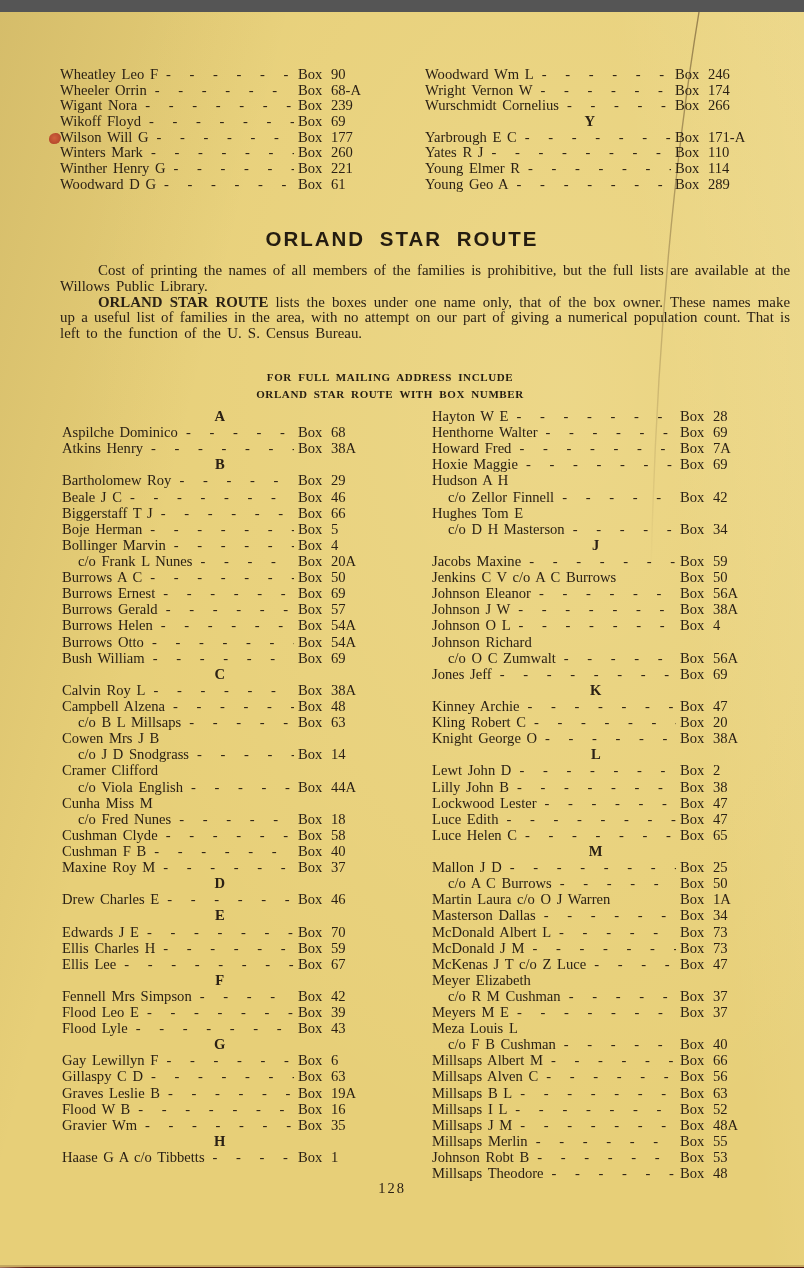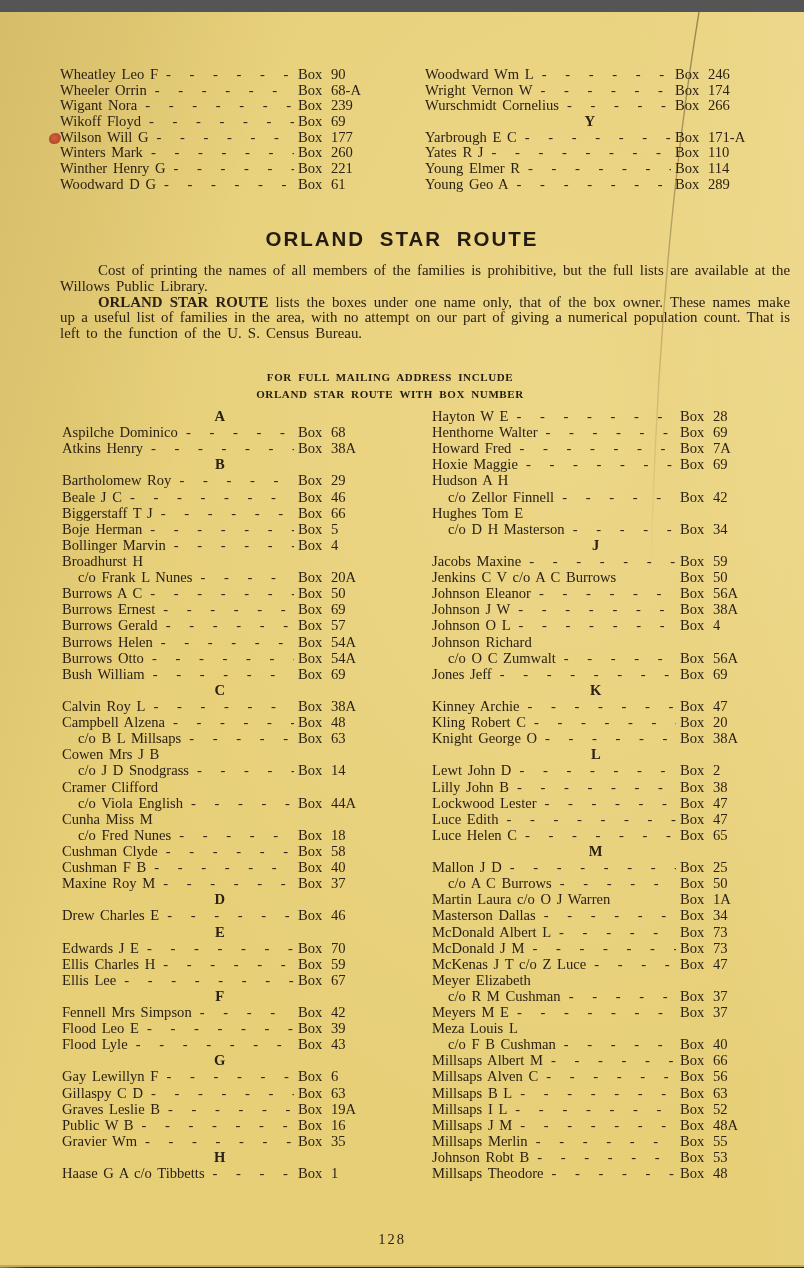--- a/index.html
+++ b/index.html
@@ -49,21 +49,21 @@
   .main-title{position:absolute;top:215px;left:0;right:0;text-align:center;
        font-family:"Liberation Sans", sans-serif;font-weight:bold;
        font-size:20.5px;letter-spacing:2px;word-spacing:7px;color:#241c10;}
   .intro{position:absolute;top:251px;left:60px;width:730px;
        font-size:14.9px;line-height:15.8px;text-align:justify;word-spacing:2.5px;}
   .intro p{margin:0;text-indent:38px;}
   .intro .lead{font-weight:bold;}
   .notice{position:absolute;top:357px;left:0;right:24px;text-align:center;
        font-weight:bold;font-size:11px;line-height:17.3px;
        letter-spacing:.6px;word-spacing:3px;color:#241c10;}
-  .page-num{position:absolute;top:1219px;left:0;right:20px;text-align:center;
+  .page-num{position:absolute;top:1168px;left:0;right:20px;text-align:center;
        font-size:14.5px;letter-spacing:2px;}
   
   .crease{position:absolute;top:0;left:0;pointer-events:none;}
   .bottom-rule{position:absolute;left:0;right:0;bottom:0;height:13px;
        background:linear-gradient(90deg,#a5765f 0px,#5d1c14 26px,#451010 120px,
                   #4c1310 55%, #521611 100%);}
   .bottom-rule::before{content:"";position:absolute;left:0;top:-2px;right:0;height:2px;
        background:rgba(90,50,25,.25);}
 </style>
 </head>
@@ -210,23 +210,20 @@
         <div class="row">
           <span class="nm">Boje Herman</span>
           <span class="leader">- - - - - - - - - - - - - - - -</span>
           <span class="bx">Box 5</span>
         </div>
         <div class="row">
           <span class="nm">Bollinger Marvin</span>
           <span class="leader">- - - - - - - - - - - - - - - -</span>
           <span class="bx">Box 4</span>
         </div>
-        <div class="row">
-          <span class="nm">Broadhurst H</span>
-        </div>
         <div class="row co">
           <span class="nm">c/o Frank L Nunes</span>
           <span class="leader">- - - - - - - - - - - - - - - -</span>
           <span class="bx">Box 20A</span>
         </div>
         <div class="row">
           <span class="nm">Burrows A C</span>
           <span class="leader">- - - - - - - - - - - - - - - -</span>
           <span class="bx">Box 50</span>
         </div>
@@ -358,21 +355,21 @@
           <span class="nm">Gillaspy C D</span>
           <span class="leader">- - - - - - - - - - - - - - - -</span>
           <span class="bx">Box 63</span>
         </div>
         <div class="row">
           <span class="nm">Graves Leslie B</span>
           <span class="leader">- - - - - - - - - - - - - - - -</span>
           <span class="bx">Box 19A</span>
         </div>
         <div class="row">
-          <span class="nm">Public W B</span>
+          <span class="nm">Flood W B</span>
           <span class="leader">- - - - - - - - - - - - - - - -</span>
           <span class="bx">Box 16</span>
         </div>
         <div class="row">
           <span class="nm">Gravier Wm</span>
           <span class="leader">- - - - - - - - - - - - - - - -</span>
           <span class="bx">Box 35</span>
         </div>
         <div class="row letter"><span class="lt">H</span></div>
         <div class="row">

